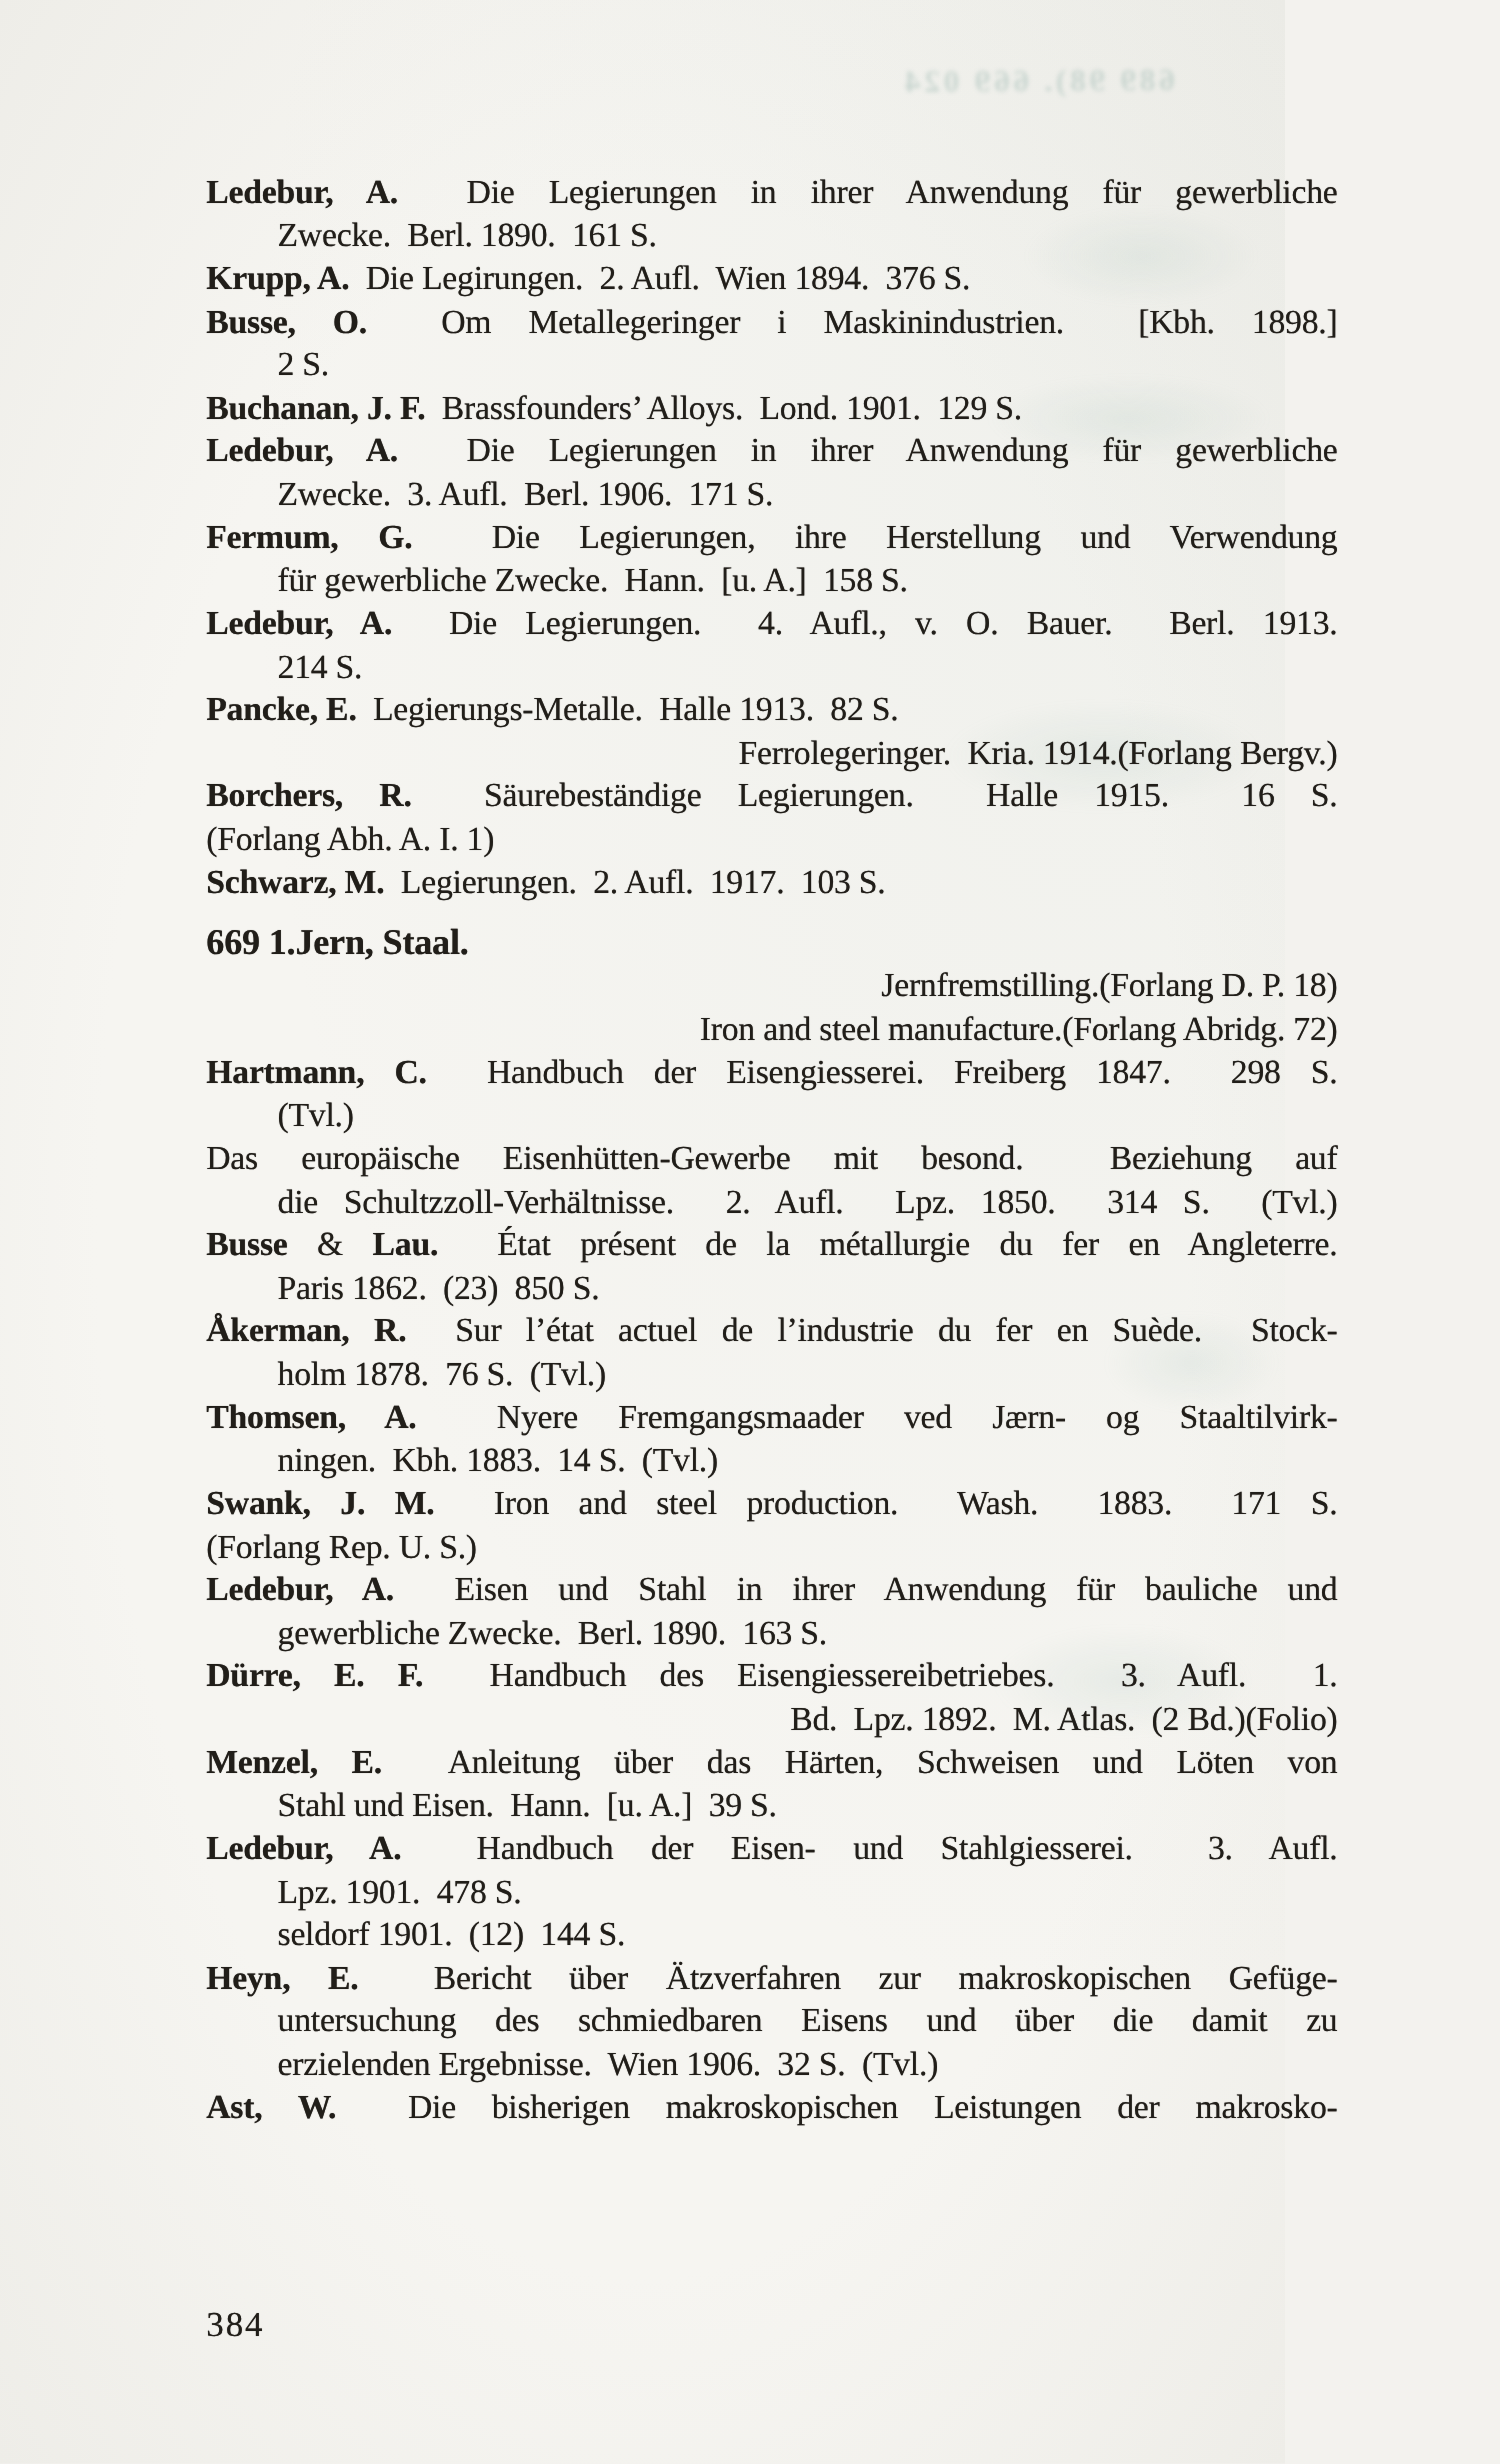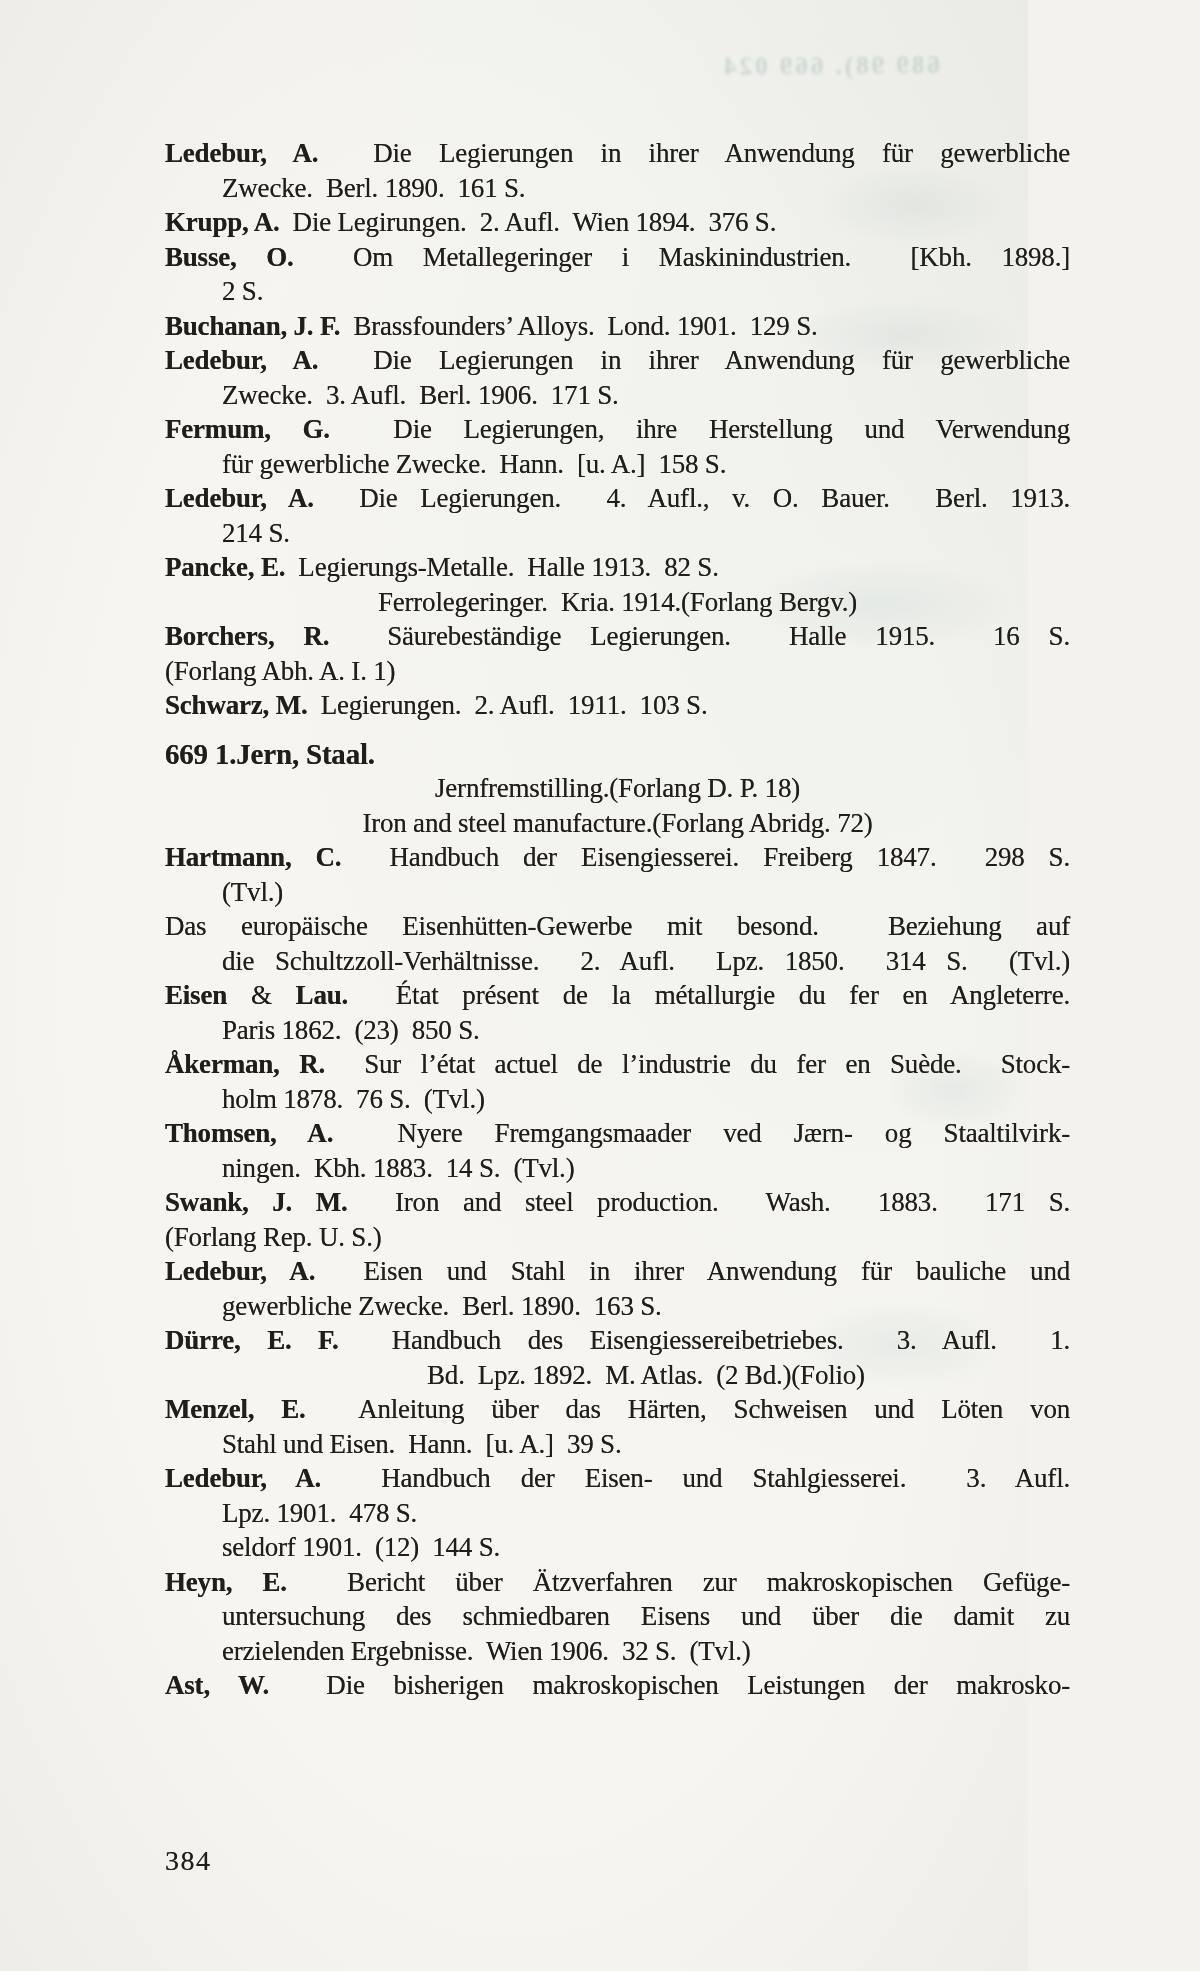--- a/index.html
+++ b/index.html
@@ -46,21 +46,21 @@
     width: 905px;
     font-size: 27px;
     line-height: 34.5px;
     letter-spacing: -0.2px;
     text-shadow: 0 0 0.6px rgba(33,30,25,0.75);
   }
   .line { white-space: pre-wrap; min-height: 34.5px; }
   .line.justify { text-align: justify; text-align-last: justify; }
   .line.indent { padding-left: 57px; }
   .line.right-only { text-align: left; padding-left: 0; }
-  .line.split { display: flex; justify-content: center; }
+  .line.split { display: flex; justify-content: flex-end; }
   .line .seg-b, .author { font-weight: 700; }
   .heading-row {
     display: flex; justify-content: flex-start;
     font-weight: 700;
     font-size: 29px;
     margin-top: 14px;
     white-space: pre-wrap;
   }
   .page-number {
     position: absolute;
@@ -112,39 +112,39 @@
         <div class="line"><span class="seg-b">Pancke, E.</span><span class="seg">  Legierungs-Metalle.  Halle 1913.  82 S.</span></div>
       </div>
       <div class="entry">
         <div class="line split"><span><span class="seg">Ferrolegeringer.  Kria. 1914.</span></span><span>(Forlang Bergv.)</span></div>
       </div>
       <div class="entry">
         <div class="line justify"><span class="seg-b">Borchers, R.</span><span class="seg">  Säurebeständige Legierungen.  Halle 1915.  16 S.</span></div>
         <div class="line right-only"><span class="seg">(Forlang Abh. A. I. 1)</span></div>
       </div>
       <div class="entry">
-        <div class="line"><span class="seg-b">Schwarz, M.</span><span class="seg">  Legierungen.  2. Aufl.  1911.  103 S.</span></div>
+        <div class="line"><span class="seg-b">Schwarz, M.</span><span class="seg">  Legierungen.  2. Aufl.  1917.  103 S.</span></div>
       </div>
       <div class="heading-row"><span>669 1.</span><span>Jern, Staal.</span></div>
       <div class="entry">
         <div class="line split"><span><span class="seg">Jernfremstilling.</span></span><span>(Forlang D. P. 18)</span></div>
       </div>
       <div class="entry">
         <div class="line split"><span><span class="seg">Iron and steel manufacture.</span></span><span>(Forlang Abridg. 72)</span></div>
       </div>
       <div class="entry">
         <div class="line justify"><span class="seg-b">Hartmann, C.</span><span class="seg">  Handbuch der Eisengiesserei. Freiberg 1847.  298 S.</span></div>
         <div class="line indent"><span class="seg">(Tvl.)</span></div>
       </div>
       <div class="entry">
         <div class="line justify"><span class="seg">Das europäische Eisenhütten-Gewerbe mit besond.  Beziehung auf</span></div>
         <div class="line indent justify"><span class="seg">die Schultzzoll-Verhältnisse.  2. Aufl.  Lpz. 1850.  314 S.  (Tvl.)</span></div>
       </div>
       <div class="entry">
-        <div class="line justify"><span class="seg-b">Eisen</span><span class="seg"> &amp; </span><span class="seg-b">Lau.</span><span class="seg">  État présent de la métallurgie du fer en Angleterre.</span></div>
+        <div class="line justify"><span class="seg-b">Busse</span><span class="seg"> &amp; </span><span class="seg-b">Lau.</span><span class="seg">  État présent de la métallurgie du fer en Angleterre.</span></div>
         <div class="line indent"><span class="seg">Paris 1862.  (23)  850 S.</span></div>
       </div>
       <div class="entry">
         <div class="line justify"><span class="seg-b">Åkerman, R.</span><span class="seg">  Sur l’état actuel de l’industrie du fer en Suède.  Stock-</span></div>
         <div class="line indent"><span class="seg">holm 1878.  76 S.  (Tvl.)</span></div>
       </div>
       <div class="entry">
         <div class="line justify"><span class="seg-b">Thomsen, A.</span><span class="seg">  Nyere Fremgangsmaader ved Jærn- og Staaltilvirk-</span></div>
         <div class="line indent"><span class="seg">ningen.  Kbh. 1883.  14 S.  (Tvl.)</span></div>
       </div>

